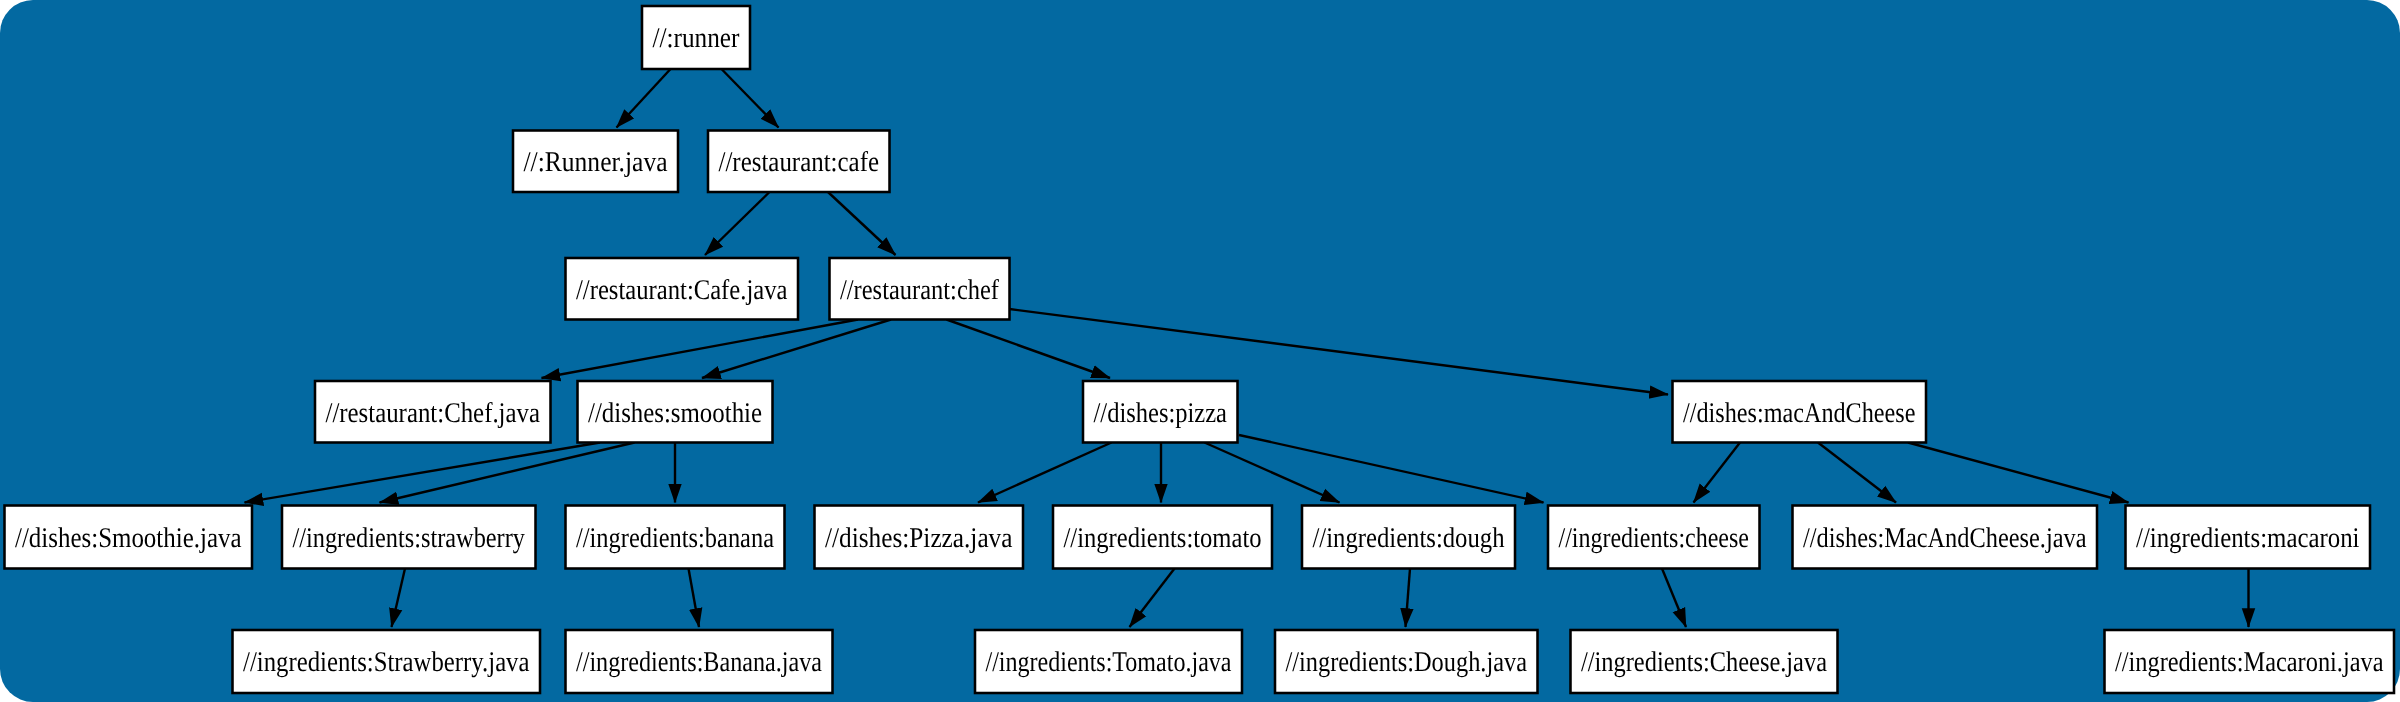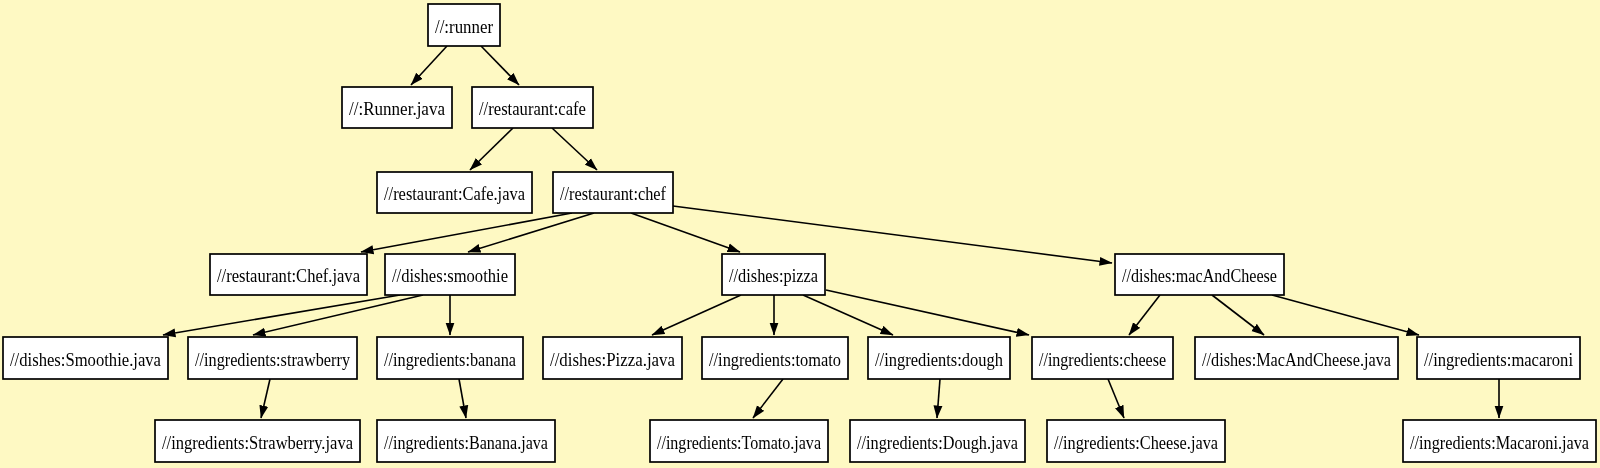--- a/index.html
+++ b/index.html
@@ -4,21 +4,22 @@
 <style>
   html, body {
     margin: 0;
     padding: 0;
     background: #ffffff;
   }
   .canvas {
     position: relative;
     width: 1600px;
     height: 468px;
-    background: #fef9c3;
+    background: #0369a1;
+    border-radius: 22px;
   }
   svg text {
     font-family: "Liberation Serif", "DejaVu Serif", serif;
     font-size: 19px;
     fill: #000000;
   }
 </style>
 </head>
 <body>
 

